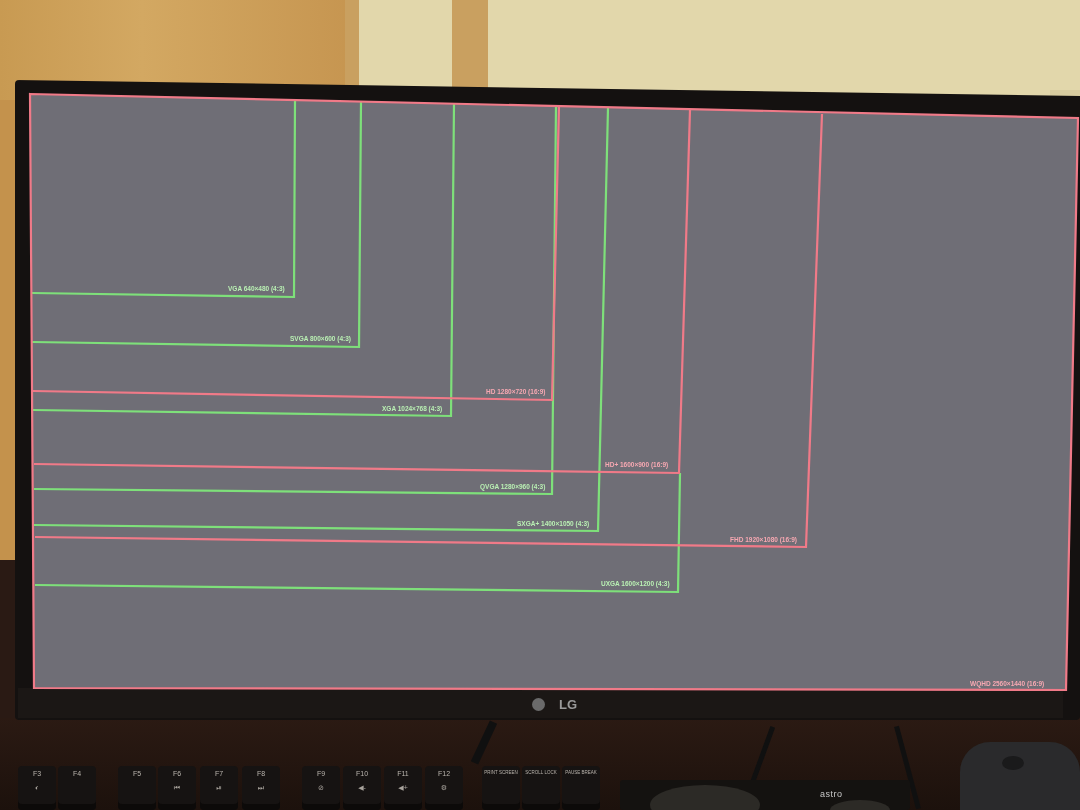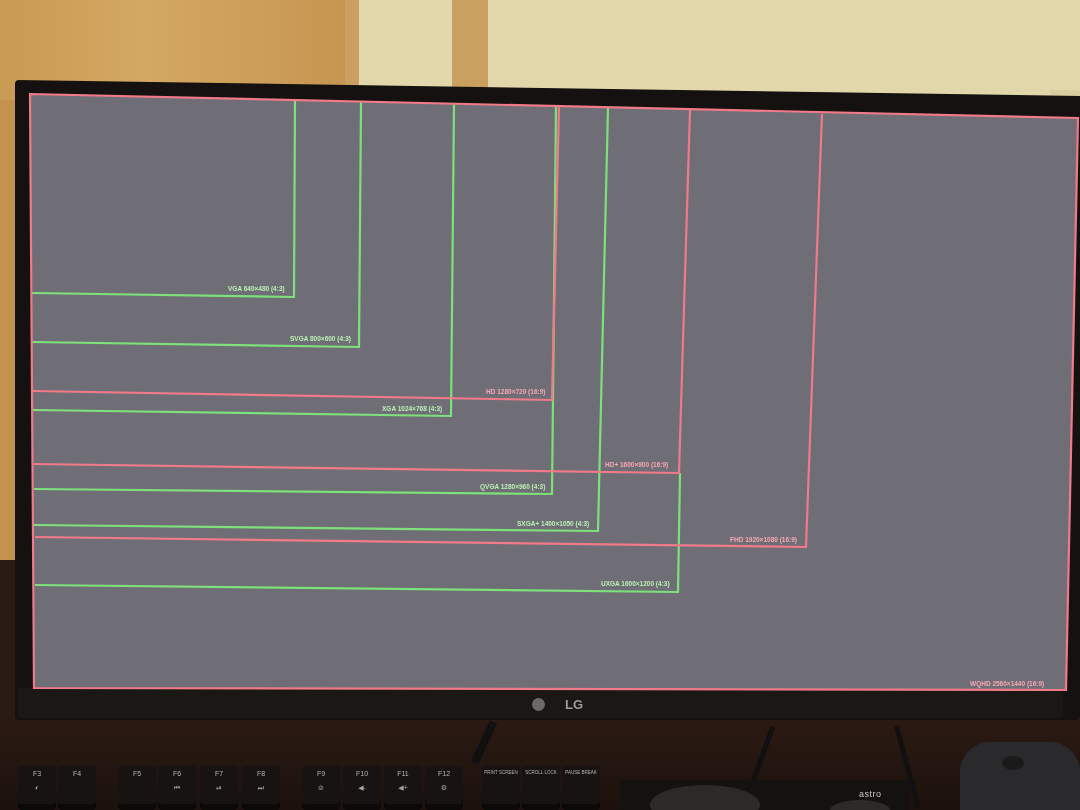--- a/index.html
+++ b/index.html
@@ -4,32 +4,32 @@
 <style>
   html,body{margin:0;padding:0;}
   body{width:1080px;height:810px;overflow:hidden;position:relative;background:#2a1a14;font-family:"Liberation Sans",sans-serif;}
   .wall-door{position:absolute;left:0;top:0;width:355px;height:120px;background:linear-gradient(90deg,#c89a52,#d3a862 40%,#c69550);}
   .wall-left{position:absolute;left:0;top:100px;width:22px;height:460px;background:#c4924c;}
   .wall-paper{position:absolute;left:355px;top:0;width:725px;height:100px;background:#e2d7ab;}
   .wall-paper2{position:absolute;left:1050px;top:90px;width:30px;height:470px;background:#d8cca0;}
   .pillar{position:absolute;top:0;height:92px;background:#c9a060;}
   .monitor{position:absolute;left:15px;top:80px;width:1065px;height:640px;background:#141110;border-radius:4px;clip-path:polygon(0 0,100% 2.5%,100% 100%,0 100%);}
   .chin{position:absolute;left:18px;top:688px;width:1045px;height:30px;background:#1b1715;}
-  .logo{position:absolute;left:532px;top:697px;display:flex;align-items:center;gap:20px;color:#9a9a9a;font-size:13px;font-weight:bold;}
+  .logo{position:absolute;left:532px;top:697px;display:flex;align-items:center;gap:14px;color:#9a9a9a;font-size:13px;font-weight:bold;}
   .logo-circle{width:13px;height:13px;border-radius:50%;background:#6a6a6a;}
   .desk{position:absolute;left:0;top:718px;width:1080px;height:92px;background:linear-gradient(#2b1a13,#1c110c);}
   .screen-svg{position:absolute;left:0;top:0;}
   .lbl{font-size:6.5px;font-weight:bold;font-family:"Liberation Sans",sans-serif;}
   .keyboard{position:absolute;left:0;top:762px;width:610px;height:48px;}
   .key{position:absolute;top:4px;width:38px;height:44px;background:#161312;border-radius:4px;box-shadow:inset 0 -6px 0 #0c0a09;color:#b9b4ad;font-size:7px;text-align:center;padding-top:4px;box-sizing:border-box;}
   .key .sub{display:block;font-size:7px;margin-top:7px;color:#a8a39c;}
   .key.small{font-size:4.5px;line-height:5px;}
   .mixer{position:absolute;left:620px;top:780px;width:290px;height:30px;background:#141210;border-radius:3px;}
   .knob{position:absolute;border-radius:50%;background:#2c2a26;}
-  .astro{position:absolute;left:820px;top:789px;color:#c8c8c8;font-size:9px;letter-spacing:0.5px;margin-left:39px;}
+  .astro{position:absolute;left:820px;top:789px;color:#c8c8c8;font-size:9px;letter-spacing:0.5px;}
   .controller{position:absolute;left:960px;top:742px;width:120px;height:68px;background:#2a2a2c;border-radius:30px 30px 0 0;}
   .stick{position:absolute;left:1002px;top:756px;width:22px;height:14px;border-radius:50%;background:#1a1a1b;}
   .cable{position:absolute;background:#101010;}
 </style>
 </head>
 <body>
 
 <div class="wall-door"></div>
 <div class="wall-left"></div>
 <div class="wall-paper"></div>

